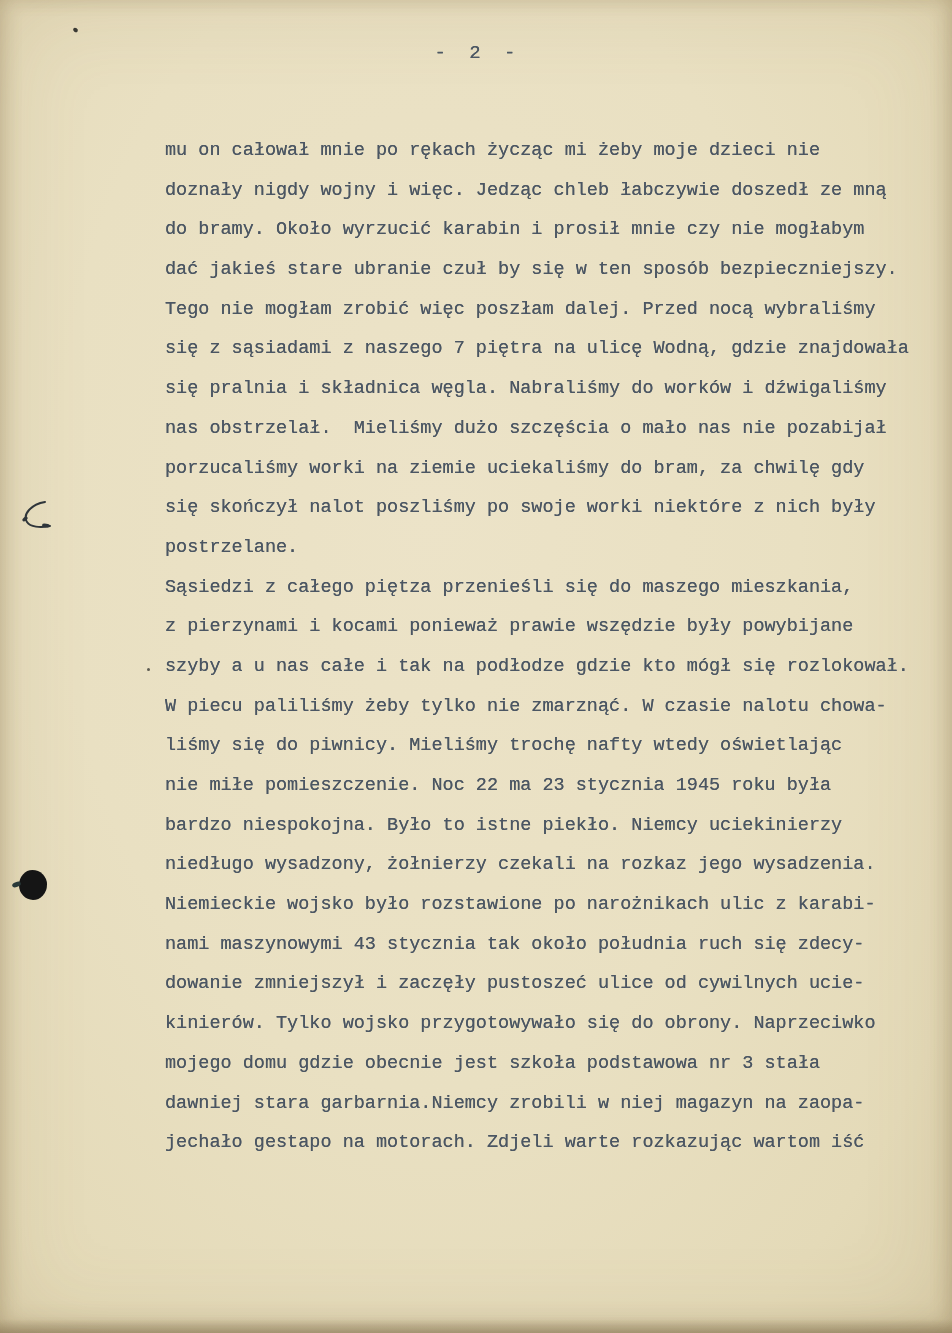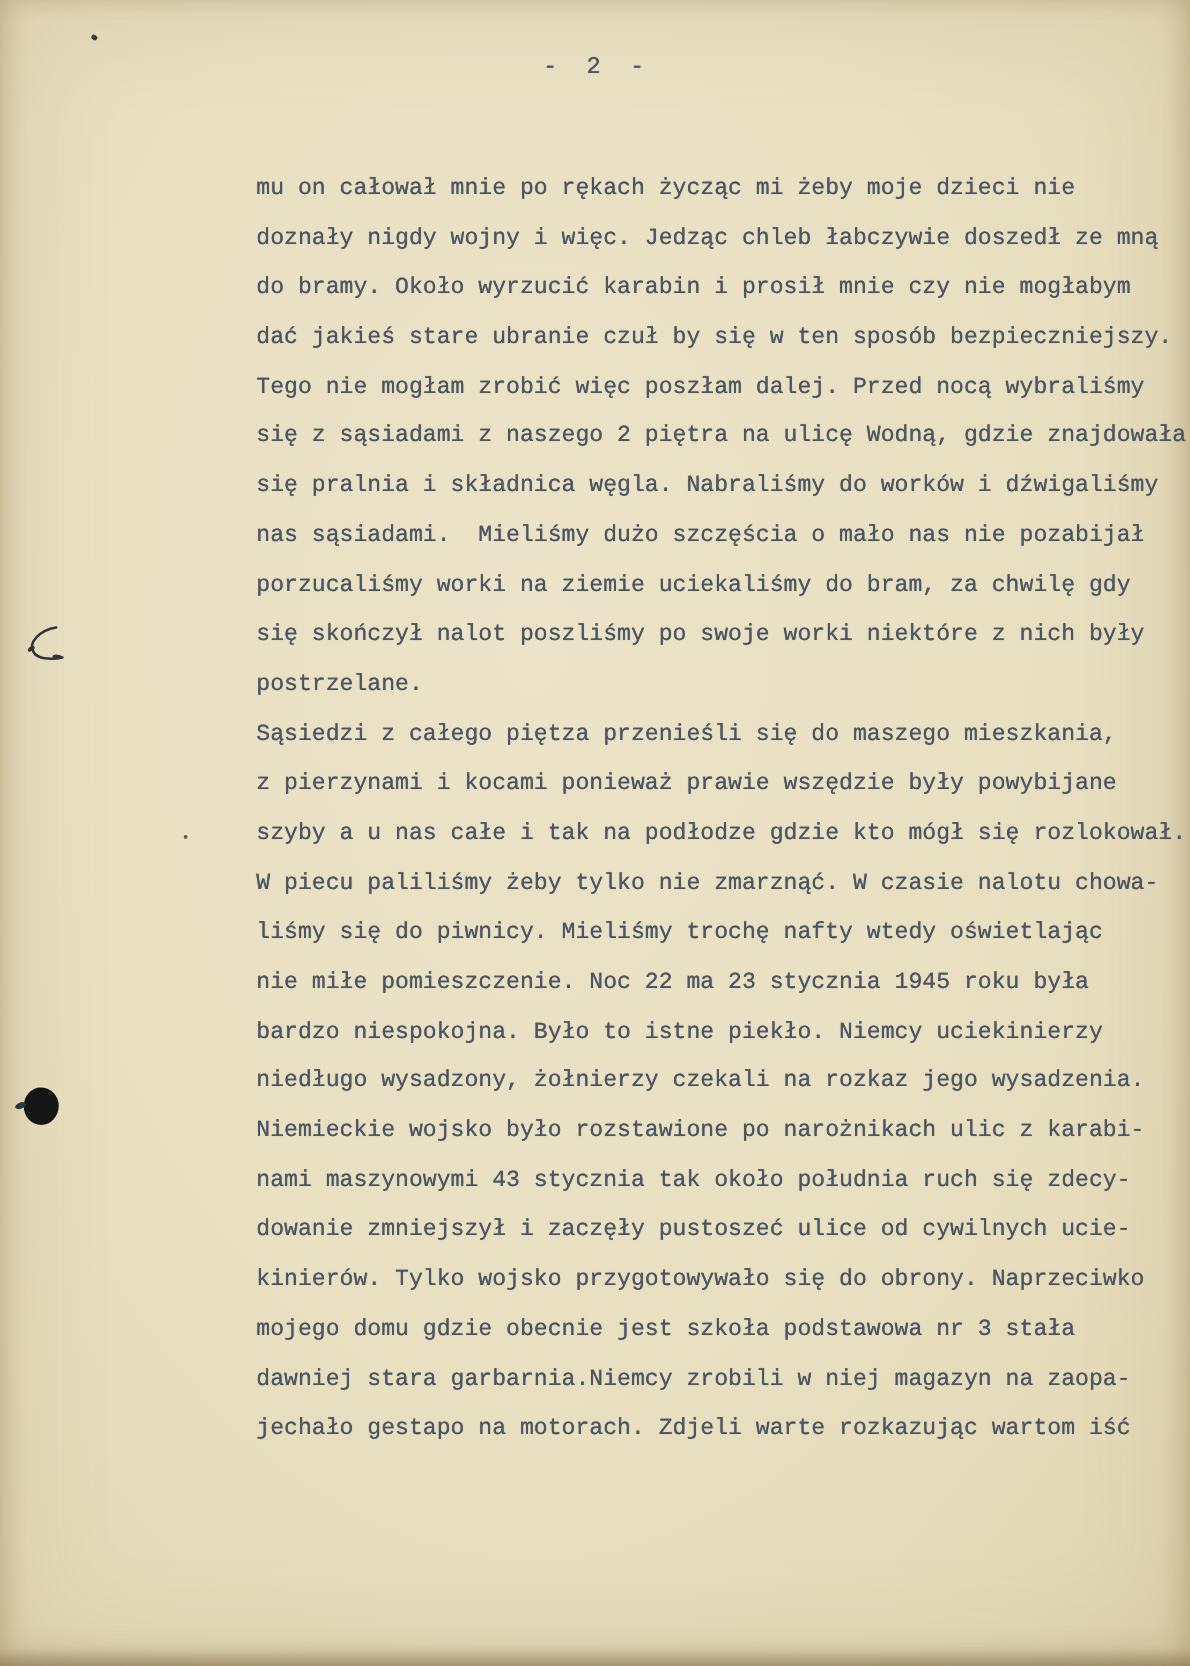--- a/index.html
+++ b/index.html
@@ -48,21 +48,20 @@
     top: 131px;
     width: 775px;
   }
   .line {
     white-space: pre;
     font-size: 18.5px;
     line-height: 39.7px;
     height: 39.7px;
     color: #4b5663;
     text-shadow: 0 0 0.55px rgba(62, 74, 88, 0.85);
-    margin-left: 40px;
   }
   .ink-blot {
     position: absolute;
     left: 19px;
     top: 870px;
     width: 28px;
     height: 30px;
     background: #151515;
     border-radius: 48% 52% 50% 50% / 50% 48% 52% 50%;
   }
@@ -110,23 +109,23 @@
   <div class="ink-blot"></div>
 
   <div class="speck speck-line14"></div>
 
   <div class="text-block">
     <div class="line">mu on całował mnie po rękach życząc mi żeby moje dzieci nie</div>
     <div class="line">doznały nigdy wojny i więc. Jedząc chleb łabczywie doszedł ze mną</div>
     <div class="line">do bramy. Około wyrzucić karabin i prosił mnie czy nie mogłabym</div>
     <div class="line">dać jakieś stare ubranie czuł by się w ten sposób bezpieczniejszy.</div>
     <div class="line">Tego nie mogłam zrobić więc poszłam dalej. Przed nocą wybraliśmy</div>
-    <div class="line">się z sąsiadami z naszego 2 piętra na ulicę Wodną, gdzie znajdowała</div>
+    <div class="line">się z sąsiadami z naszego 7 piętra na ulicę Wodną, gdzie znajdowała</div>
     <div class="line">się pralnia i składnica węgla. Nabraliśmy do worków i dźwigaliśmy</div>
-    <div class="line">nas sąsiadami.  Mieliśmy dużo szczęścia o mało nas nie pozabijał</div>
+    <div class="line">nas obstrzelał.  Mieliśmy dużo szczęścia o mało nas nie pozabijał</div>
     <div class="line">porzucaliśmy worki na ziemie uciekaliśmy do bram, za chwilę gdy</div>
     <div class="line">się skończył nalot poszliśmy po swoje worki niektóre z nich były</div>
     <div class="line">postrzelane.</div>
     <div class="line">Sąsiedzi z całego piętza przenieśli się do maszego mieszkania,</div>
     <div class="line">z pierzynami i kocami ponieważ prawie wszędzie były powybijane</div>
     <div class="line">szyby a u nas całe i tak na podłodze gdzie kto mógł się rozlokował.</div>
     <div class="line">W piecu paliliśmy żeby tylko nie zmarznąć. W czasie nalotu chowa-</div>
     <div class="line">liśmy się do piwnicy. Mieliśmy trochę nafty wtedy oświetlając</div>
     <div class="line">nie miłe pomieszczenie. Noc 22 ma 23 stycznia 1945 roku była</div>
     <div class="line">bardzo niespokojna. Było to istne piekło. Niemcy uciekinierzy</div>

